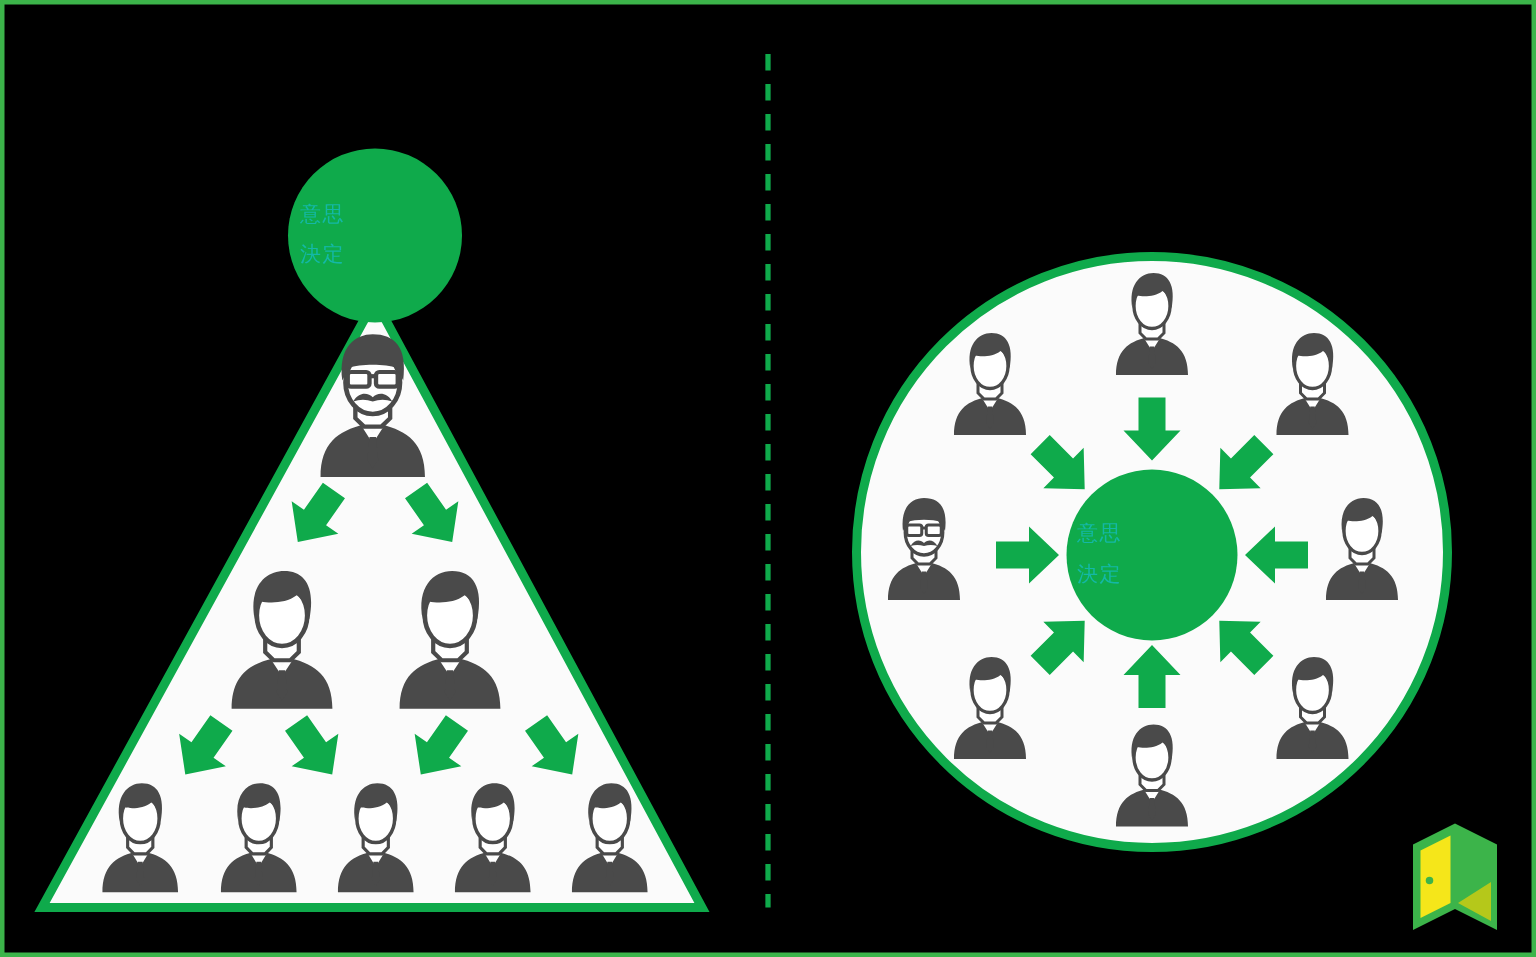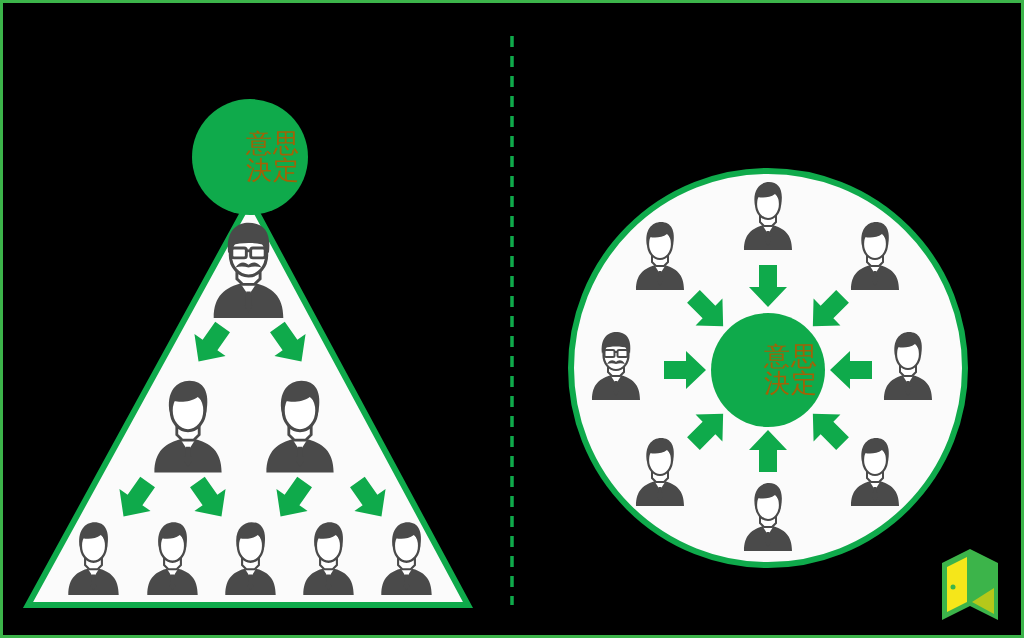--- a/index.html
+++ b/index.html
@@ -1,19 +1,19 @@
 <!DOCTYPE html>
 <html><head>
 <meta charset="utf-8">
 <style>
   html, body { margin:0; padding:0; background:#000; }
   body { width:1024px; height:638px; position:relative; overflow:hidden; font-family:"DejaVu Sans", sans-serif; }
   #frame { position:absolute; left:0; top:0; width:1024px; height:638px; box-sizing:border-box; border:3px solid #3cb44a; }
   svg#stage { position:absolute; left:0; top:0; }
-  .lbl { position:absolute; color:#a16207; text-align:right; font-size:26px; line-height:27px; letter-spacing:1px; }
+  .lbl { position:absolute; color:#14b8a6; text-align:left; font-size:14px; line-height:27px; letter-spacing:1px; }
 </style>
 </head>
 <body>
 
 <div id="frame"></div>
 
 <svg id="stage" width="1024" height="638" viewBox="0 0 1024 638" xmlns="http://www.w3.org/2000/svg">
   <defs>
 
     <g id="staff">

